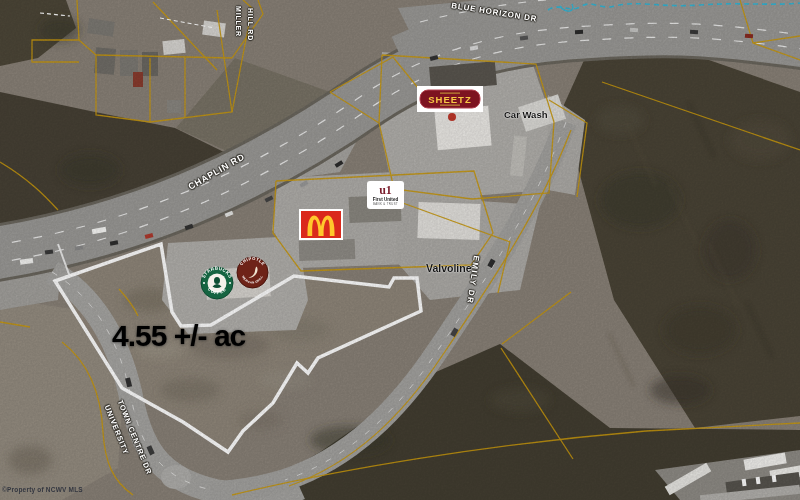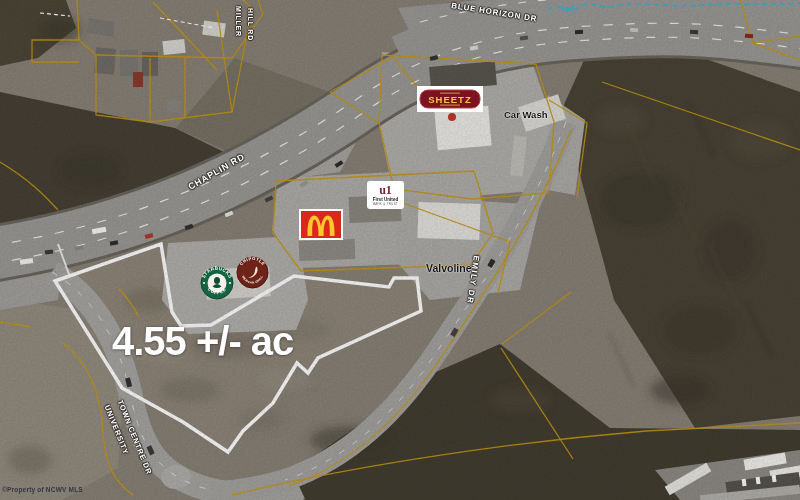--- a/index.html
+++ b/index.html
@@ -4,21 +4,21 @@
 <style>
   html,body{margin:0;padding:0;background:#222;}
   .map-root{position:relative;width:800px;height:500px;overflow:hidden;
     font-family:"Liberation Sans",sans-serif;background:#8a8278;}
   .map-root svg{position:absolute;left:0;top:0;}
   .overlay{position:absolute;left:0;top:0;width:800px;height:500px;pointer-events:none;}
   .lbl{position:absolute;white-space:nowrap;font-weight:bold;line-height:1;}
   .road-lbl{color:#fff;font-size:8px;letter-spacing:.8px;
     text-shadow:-1px 0 1px #33302a,1px 0 1px #33302a,0 -1px 1px #33302a,0 1px 1px #33302a,0 0 2px #222;}
   .poi-lbl{color:#141414;text-shadow:0 0 2px rgba(255,255,255,.75),0 0 1px rgba(255,255,255,.9);}
-  .acreage{color:#ffffff;font-size:40px;letter-spacing:-1px;
+  .acreage{color:#000000;font-size:30px;letter-spacing:-1px;
     text-shadow:0 0 3px rgba(40,40,40,.45),0 1px 2px rgba(40,40,40,.35);}
   .watermark{color:#262b38;font-size:6.5px;font-weight:bold;opacity:.85;letter-spacing:.2px;}
   .logo-box{position:absolute;}
   .vert{transform-origin:left top;}
 </style>
 </head>
 <body>
 
 <div class="map-root">
 <svg width="800" height="500" viewBox="0 0 800 500">

